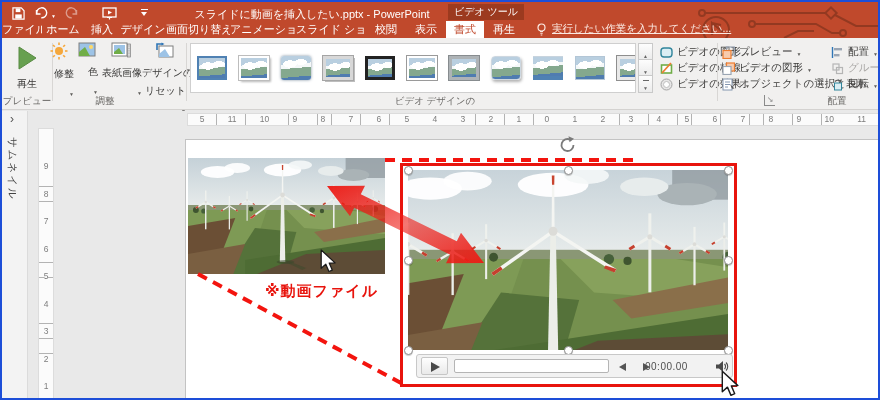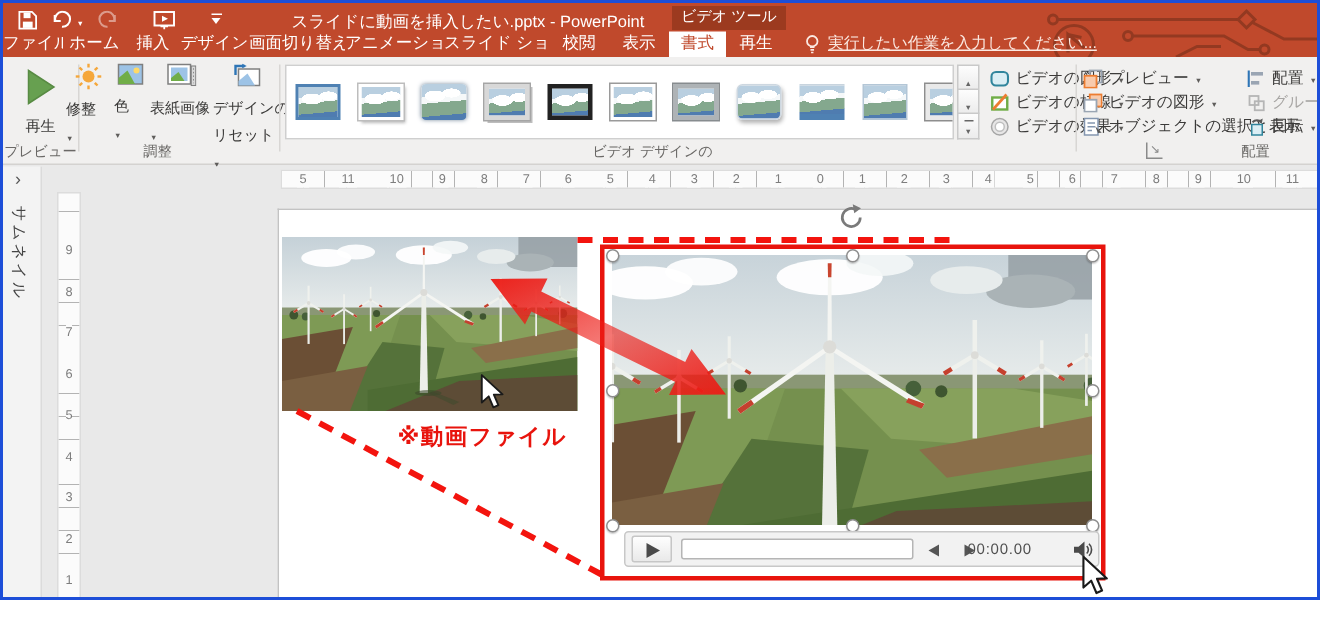--- a/index.html
+++ b/index.html
@@ -27,21 +27,21 @@
   .tb-search{position:absolute; left:534px; bottom:1px; height:16px; display:flex; align-items:center; gap:5px; color:#fbe9e2; font-size:10.5px; white-space:nowrap;text-decoration:underline;}
   .circuit{position:absolute; right:0; top:0;}
 
   
   .ribbon{position:absolute; left:0; top:36px; width:876px; height:72px; background:var(--ribbon); border-bottom:1px solid #d4d2d0;}
   .vsep{position:absolute; top:5px; height:58px; width:1px; background:#d8d6d4;}
   .grp-label{position:absolute; bottom:1px; font-size:9.5px; color:var(--grp); text-align:center;}
   .rb-big{position:absolute; top:3px; width:44px; height:60px; text-align:center; cursor:default;}
   .rb-big .rb-label{display:block; margin-top:3px;}
   .rb-label{font-size:10px; color:var(--ink); line-height:11px; white-space:nowrap;}
-  .rb-btn{position:absolute; top:4px; text-align:left;}
+  .rb-btn{position:absolute; top:4px; text-align:right;}
   .rb-btn svg{display:block; margin:0 auto 3px;}
   .caret{display:inline-block; vertical-align:middle;}
   .caret::before{content:"▼"; font-size:5px; color:#5f5d5b; line-height:5px;}
   .gallery{position:absolute; left:188px; top:5px; width:446px; height:50px; background:#fff; border:1px solid #cfcfcf; overflow:hidden;}
   .thumbs{display:flex; gap:12px; padding:12px 0 0 6px;}
   .thumb{flex:0 0 30px; width:30px; height:24px;
     background:
       radial-gradient(ellipse 11px 6px at 9px 8px,#ffffff 60%,rgba(255,255,255,0) 61%),
       radial-gradient(ellipse 10px 5px at 20px 6px,#ffffff 60%,rgba(255,255,255,0) 61%),
       linear-gradient(175deg,#b9cfe0 0 34%,#f5f8f9 34% 50%,#84a88e 50% 83%,#4f7cb0 83% 100%);}

